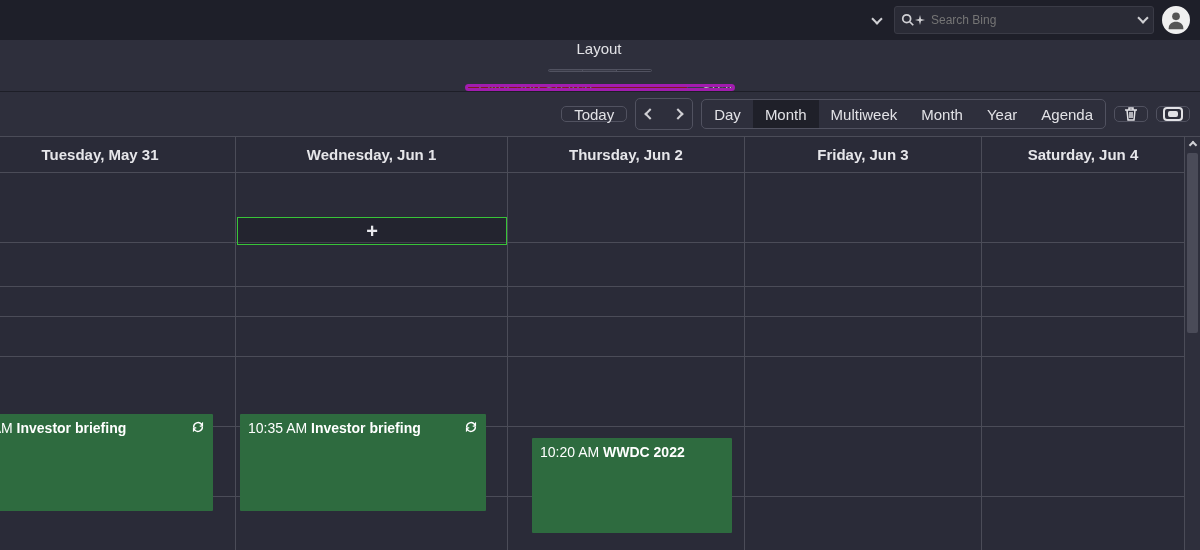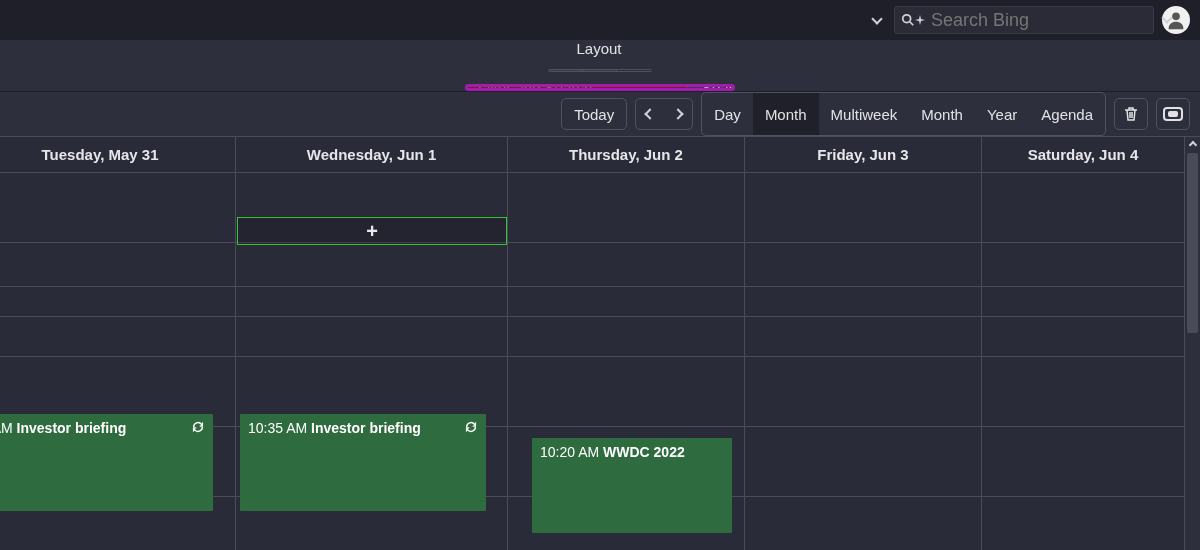--- a/index.html
+++ b/index.html
@@ -36,21 +36,21 @@
   border-radius: 3px;
   padding: 0 6px;
   width: 260px;
 }
 .searchbox svg { flex: 0 0 auto; }
 .searchbox input {
   background: transparent;
   border: none;
   outline: none;
   color: #9a9aa2;
-  font-size: 18px;
+  font-size: 12px;
   margin-left: 6px;
   flex: 1;
 }
 .searchbox .dd { margin-left: auto; }
 .avatar {
   width: 28px; height: 28px; border-radius: 50%;
   background: #f0f0f0;
   display: flex; align-items: center; justify-content: center;
   border: 2px solid #f0f0f0;
 }
@@ -117,21 +117,21 @@
   display: flex;
   align-items: center;
   justify-content: flex-end;
   padding: 0 10px;
   gap: 8px;
 }
 .btn {
   background: #2e2f3c;
   border: 1px solid #515260;
   border-radius: 5px;
-  height: 32px;
+  height: 16px;
   padding: 0 12px;
   color: #e2e2e6;
   font-size: 15px;
   display: flex; align-items: center; justify-content: center;
 }
 .iconbtn { padding: 0; width: 34px; }
 .navgroup {
   display: flex;
   border: 1px solid #515260;
   border-radius: 5px;
@@ -139,21 +139,21 @@
 }
 .navgroup .nb {
   width: 28px; height: 30px;
   display: flex; align-items: center; justify-content: center;
 }
 .viewgroup {
   display: flex;
   border: 1px solid #515260;
   border-radius: 5px;
   overflow: hidden;
-  height: 44px;
+  height: 30px;
 }
 .viewgroup .vb {
   padding: 0 12px;
   display: flex; align-items: center;
   font-size: 15px;
   color: #e2e2e6;
 }
 .viewgroup .vb.active { background: #1f2029; }
 
 

